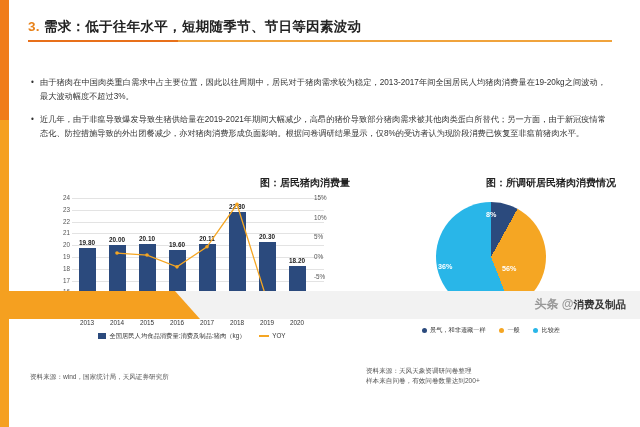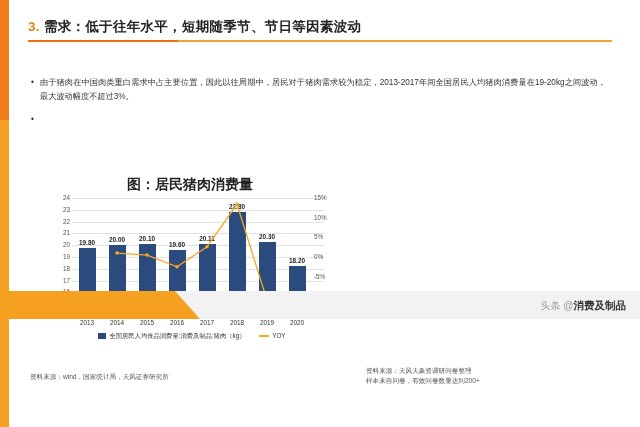--- a/index.html
+++ b/index.html
@@ -16,21 +16,21 @@
   .bullet1{position:absolute;left:30px;top:57px;font-size:9.5px;color:#222;font-weight:bold;}
   .bullet1 .tri{color:#e8821a;font-size:8px;margin-right:4px;}
 
   .para{position:absolute;font-size:8.2px;color:#333;line-height:1.65;text-align:justify;}
   .para .dot{position:absolute;left:-9px;top:0px;color:#333;}
   .p1{left:40px;top:76px;width:566px;}
   .p2{left:40px;top:113px;width:566px;}
 
   
   .panel{position:absolute;background:#fff;}
-  .cap{font-size:14px;font-weight:bold;color:#222;text-align:center;}
+  .cap{font-size:10px;font-weight:bold;color:#222;text-align:right;}
 
   .leftpanel{left:30px;top:176px;width:320px;height:180px;}
   .rightpanel{left:366px;top:176px;width:250px;height:180px;}
 
   .plot{position:absolute;left:16px;top:22px;width:292px;height:118px;}
   .gl{position:absolute;left:26px;width:252px;height:1px;background:#e3e3e3;}
   .yl{position:absolute;left:0;width:24px;text-align:right;font-size:6.3px;color:#555;}
   .y2{position:absolute;right:0;width:24px;text-align:left;font-size:6.3px;color:#555;}
   .bar{position:absolute;bottom:0;width:17px;background:#2b4a7d;}
   .blab{position:absolute;font-size:6.4px;color:#222;font-weight:bold;text-align:center;width:34px;}
@@ -50,21 +50,21 @@
   .pdot{display:inline-block;width:5px;height:5px;border-radius:50%;vertical-align:middle;margin-right:3px;}
 
   .src{position:absolute;font-size:6.6px;color:#555;line-height:1.5;}
   .src1{left:30px;top:372px;}
   .src2{left:366px;top:366px;width:240px;}
 
   .footer{position:absolute;left:0;bottom:0;width:640px;height:28px;background:#f2f2f2;}
   .fbar{position:absolute;left:0;bottom:0;width:200px;height:28px;background:#f5a020;
         clip-path:polygon(0 0,175px 0,200px 28px,0 28px);}
   .brand{position:absolute;right:14px;bottom:6px;font-size:10.5px;color:#333;font-weight:bold;}
-  .brand .lt{color:#999;font-weight:normal;font-size:10px;}
+  .brand .lt{color:#999;font-weight:bold;font-size:12px;}
 </style>
 </head>
 <body>
 
 <div class="page">
   <div class="lbar"></div>
   <div class="lbar2"></div>
 
   <div class="title">
     <span class="num">3.</span>
@@ -72,20 +72,21 @@
   </div>
   <div class="titleline"></div>
 
 
   <div class="para p1">
     <span class="dot">•</span>
     <span>由于猪肉在中国肉类重白需求中占主要位置，因此以往周期中，居民对于猪肉需求较为稳定，2013-2017年间全国居民人均猪肉消费量在19-20kg之间波动，最大波动幅度不超过3%。</span>
   </div>
   <div class="para p2">
     <span class="dot">•</span>
+    <span>近几年，由于非瘟导致爆发导致生猪供给量在2019-2021年期间大幅减少，高昂的猪价导致部分猪肉需求被其他肉类蛋白所替代；另一方面，由于新冠疫情常态化、防控措施导致的外出团餐减少，亦对猪肉消费形成负面影响。根据问卷调研结果显示，仅8%的受访者认为现阶段消费已恢复至非瘟前猪肉水平。</span>
   </div>
 
   <div class="panel leftpanel">
     <div class="cap" style="position:absolute;left:0;top:0;width:320px;">图：居民猪肉消费量</div>
     <div class="plot" id="leftplot">
       <div class="axis"></div>
     <div class="gl" style="top: 118px;"></div>
         <div class="yl" style="top: 114px;">14</div>
         <div class="gl" style="top: 106.2px;"></div>
         <div class="yl" style="top: 102.2px;">15</div>
@@ -149,20 +150,34 @@
           <circle cx="251" cy="99.51333333333334" r="1.8" fill="#f5a623"></circle>
         </svg>
       </div>
     <div class="legend">
       <span class="lgi"><span class="sw" style="background:#2b4a7d"></span><span id="lg0">全国居民人均食品消费量:消费及制品:猪肉（kg）</span></span>
       <span class="lgi"><span class="swl"></span><span id="lg1">YOY</span></span>
     </div>
   </div>
   <div class="src src1">资料来源：wind，国家统计局，天风证券研究所</div>
 
+  <div class="panel rightpanel">
+    <div class="cap" style="position:absolute;left:0;top:0;width:250px;">图：所调研居民猪肉消费情况</div>
+    <div class="pie-wrap">
+      <div class="pie"></div>
+      <div class="plabel" style="left:70px;top:8px;" id="pl0">8%</div>
+      <div class="plabel" style="left:22px;top:60px;" id="pl1">36%</div>
+      <div class="plabel" style="left:86px;top:62px;" id="pl2">56%</div>
+    </div>
+    <div class="pielegend">
+      <span class="lgi"><span class="pdot" style="background:#2b4a7d"></span><span id="pg0">景气，和非遗藏一样</span></span>
+      <span class="lgi"><span class="pdot" style="background:#f5a623"></span><span id="pg1">一般</span></span>
+      <span class="lgi"><span class="pdot" style="background:#29b6e8"></span><span id="pg2">比较差</span></span>
+    </div>
+  </div>
   <div class="src src2" style="white-space:pre-line;">资料来源：天风天象资调研问卷整理
 样本来自问卷，有效问卷数量达到200+</div>
 
   <div class="footer">
     <div class="fbar"></div>
     <div class="brand">
       <span class="lt">头条 @</span><span>消费及制品</span>
     </div>
   </div>
 </div>

